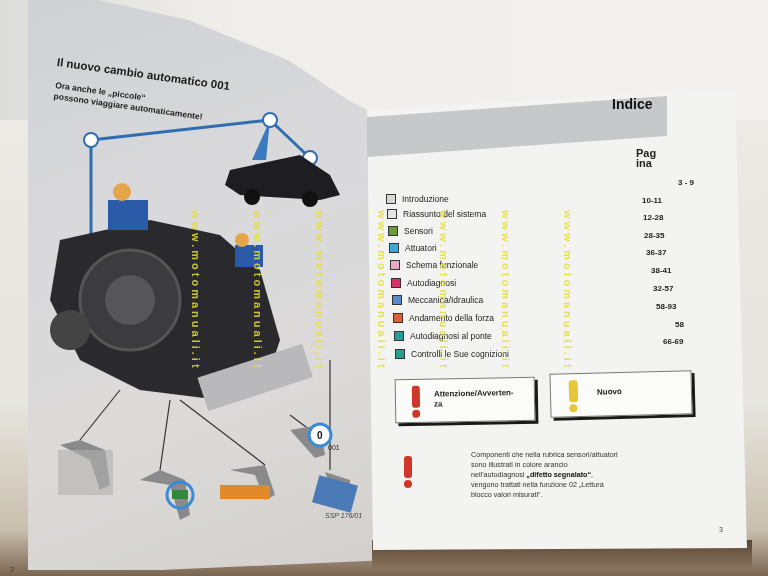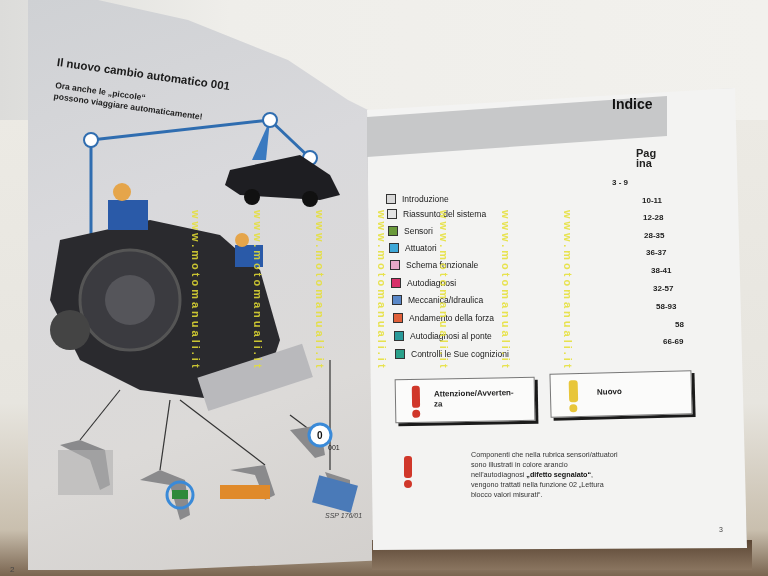--- a/index.html
+++ b/index.html
@@ -157,21 +157,21 @@
     </div>
   <div class="toc-item" style="left:394px;top:331px">
       <span class="toc-sq" style="background:#2a9a9a"></span>
       <span>Autodiagnosi al ponte</span>
     </div>
   <div class="toc-item" style="left:395px;top:349px">
       <span class="toc-sq" style="background:#2aa08a"></span>
       <span>Controlli le Sue cognizioni</span>
     </div>
 
-  <div class="toc-page" style="left:612px;top:178px">3 - 9</div>
+  <div class="toc-page" style="left:678px;top:178px">3 - 9</div>
   <div class="toc-page" style="left:642px;top:196px">10-11</div>
   <div class="toc-page" style="left:643px;top:213px">12-28</div>
   <div class="toc-page" style="left:644px;top:231px">28-35</div>
   <div class="toc-page" style="left:646px;top:248px">36-37</div>
   <div class="toc-page" style="left:651px;top:266px">38-41</div>
   <div class="toc-page" style="left:653px;top:284px">32-57</div>
   <div class="toc-page" style="left:656px;top:302px">58-93</div>
   <div class="toc-page" style="left:675px;top:320px">58</div>
   <div class="toc-page" style="left:663px;top:337px">66-69</div>
 </div>

